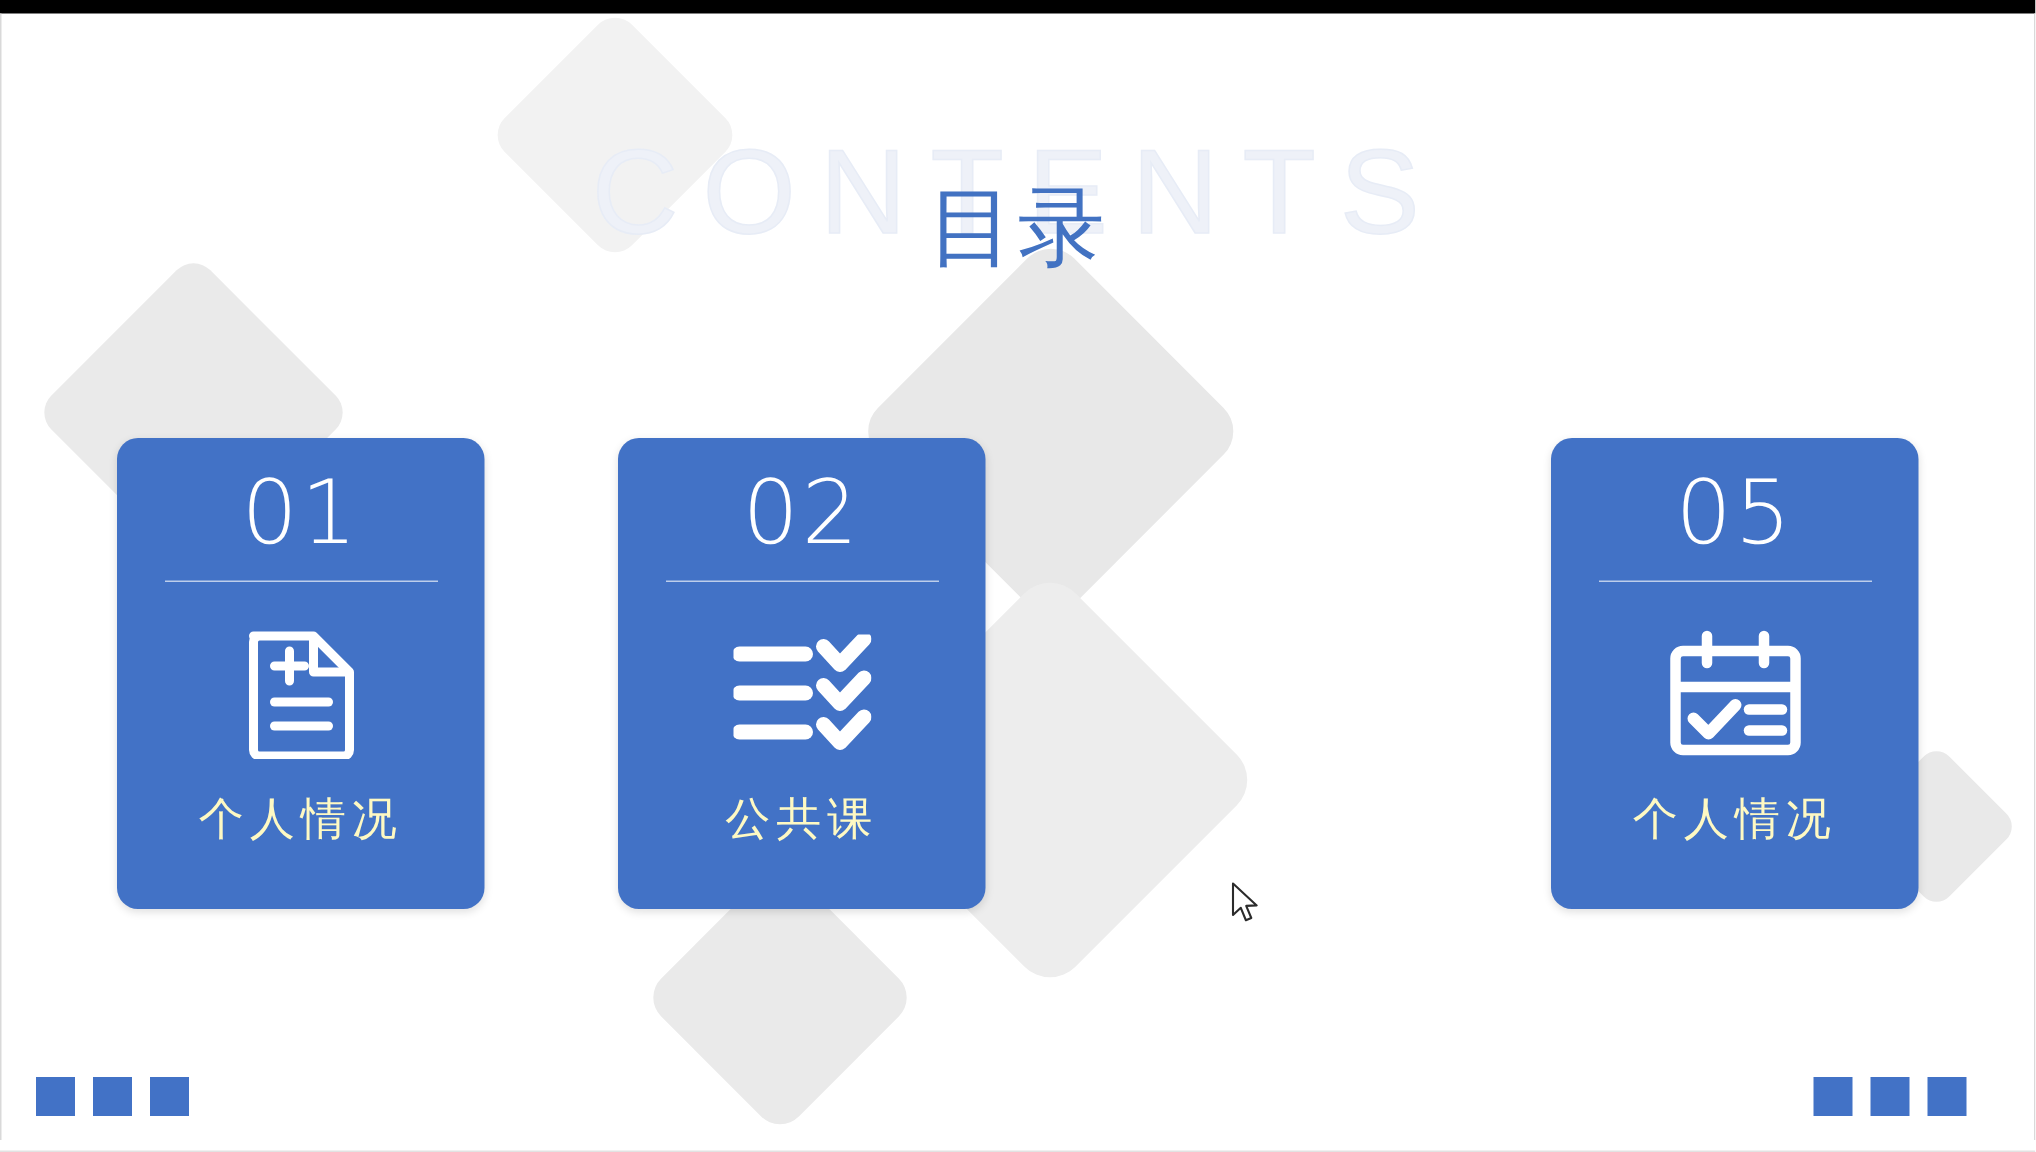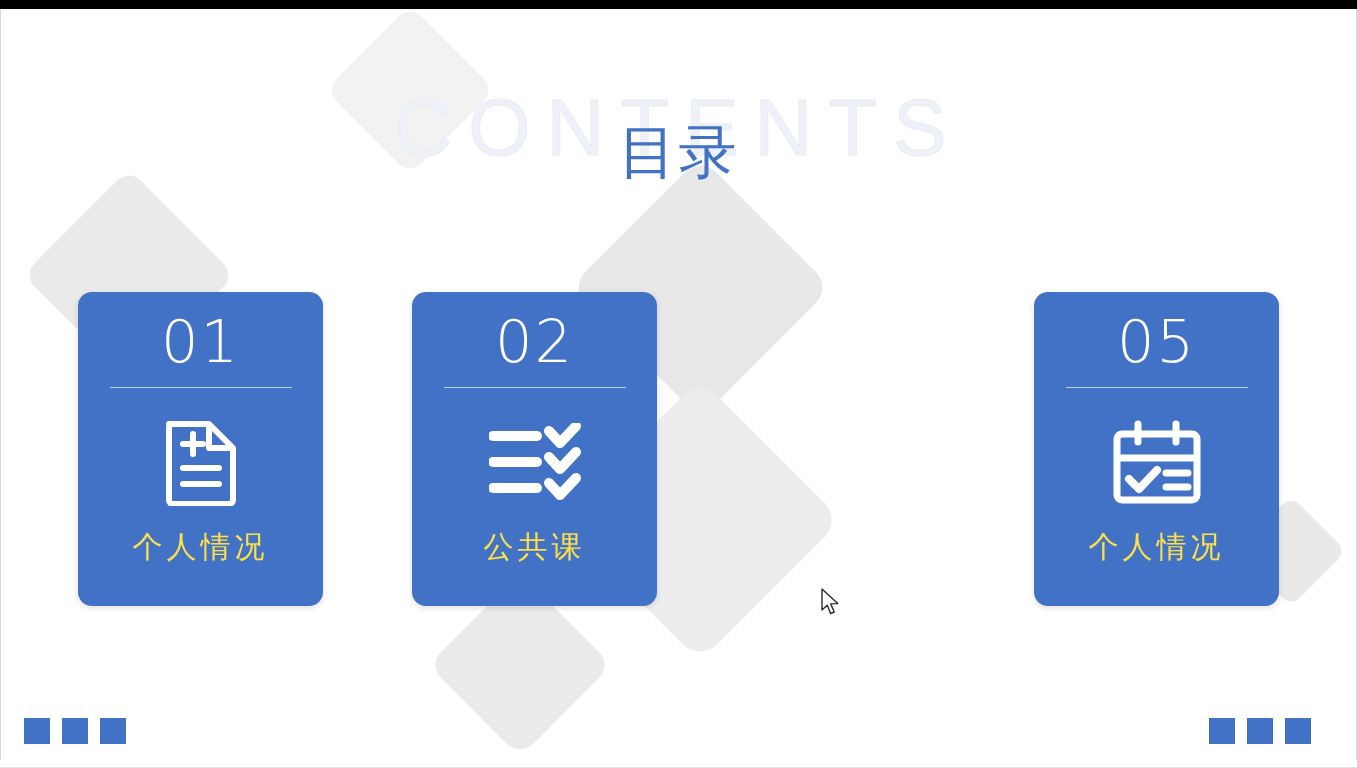--- a/index.html
+++ b/index.html
@@ -179,21 +179,21 @@
     width: 92px;
     height: 92px;
     display: flex;
     align-items: center;
     justify-content: center;
   }
   .card-icon svg { display: block; }
   .card-label {
     margin-top: 24px;
     font-size: 30px;
-    color: #fde047;
+    color: #fef9c3;
     letter-spacing: 4px;
     line-height: 1;
   }
 
   
   .squares {
     position: absolute;
     display: flex;
     gap: 12px;
   }

